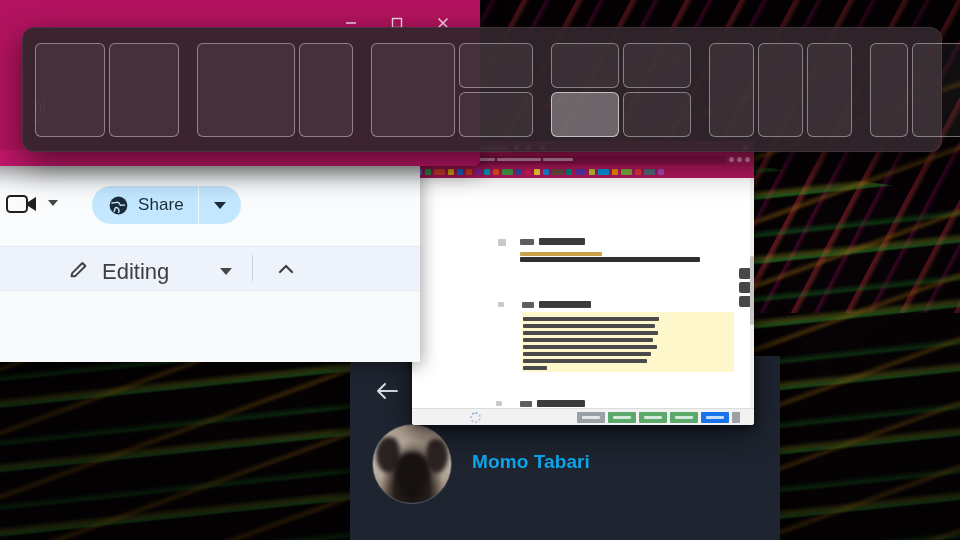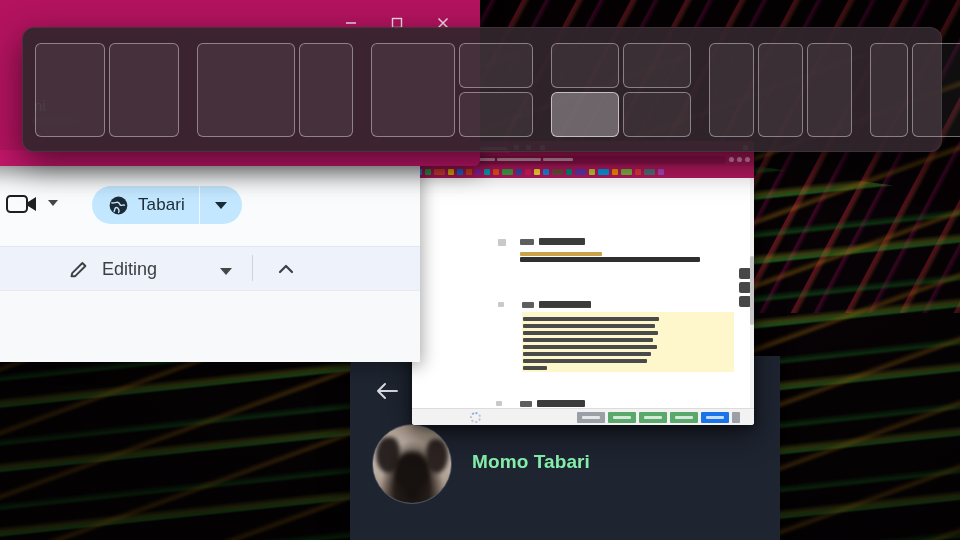--- a/index.html
+++ b/index.html
@@ -94,21 +94,21 @@
       radial-gradient(ellipse at 22% 40%, #d8cfc6 0%, #a59486 40%, rgba(165,148,134,0) 62%),
       radial-gradient(ellipse at 80% 44%, #cfc5ba 0%, #9c8c7e 42%, rgba(156,140,126,0) 64%),
       linear-gradient(165deg, #bdb2a5 0%, #8e8175 45%, #4e453d 100%);
     filter: blur(1.2px);
   }
   .pa-ear-l { position:absolute; left:4%; top:16%; width:30%; height:46%; border-radius:50% 40% 44% 52%; background:#2a2220; filter: blur(2px); }
   .pa-ear-r { position:absolute; right:4%; top:18%; width:28%; height:44%; border-radius:40% 50% 52% 44%; background:#2d2422; filter: blur(2px); }
   .pa-face { position:absolute; left:28%; top:34%; width:44%; height:50%; border-radius:48% 48% 52% 52%; background:#17120f; filter: blur(2.4px); }
   .profile-name {
     position: absolute; left: 122px; top: 95px;
-    font-size: 19px; font-weight: 600; color: #86efac; letter-spacing: .1px;
+    font-size: 19px; font-weight: 600; color: #0ea5e9; letter-spacing: .1px;
   }
 
   
   .browser-win {
     position: absolute; left: 412px; top: 141px; width: 342px; height: 284px;
     background: #ffffff; border-radius: 3px; overflow: hidden;
     box-shadow: 0 10px 28px rgba(0,0,0,.55), 0 2px 8px rgba(0,0,0,.4);
   }
   .bw-titlebar { position: relative; height: 12px; background: #a31356; }
   .bw-tab {
@@ -193,21 +193,21 @@
   }
   .share-main { display: flex; align-items: center; gap: 9px; padding: 0 14px 0 16px; }
   .share-label { font-size: 17px; color: #1b2b37; letter-spacing: .1px; }
   .share-div { width: 1px; background: rgba(255,255,255,.75); }
   .share-caret { display: flex; align-items: center; padding: 0 15px; }
   .docs-modebar {
     position: relative; height: 44px; background: #eef3fb;
     border-top: 1px solid #e2e8f2;
   }
   .edit-pencil { position: absolute; left: 188px; top: 12px; }
-  .edit-label { position: absolute; left: 222px; top: 12px; font-size: 18px; color: #3c4043; }
+  .edit-label { position: absolute; left: 222px; top: 12px; font-size: 22px; color: #3c4043; }
   .edit-caret { position: absolute; left: 340px; top: 21px; }
   .mode-div { position: absolute; left: 372px; top: 8px; width: 1px; height: 26px; background: #c9d2e0; }
   .mode-up { position: absolute; left: 396px; top: 14px; }
   .docs-body { height: 72px; background: #f8f9fa; border-top: 1px solid #e8eaed; }
 
   
   .edge-win {
     position: absolute; left: -40px; top: -34px; width: 520px; height: 200px;
     background: #b3135f; border-radius: 6px;
     box-shadow: 0 6px 22px rgba(0,0,0,.45);
@@ -420,21 +420,21 @@
         <span class="caret-dn sm"></span>
       </div>
       <div class="share-btn">
         <div class="share-main">
           <span class="ic">
             <svg width="21" height="21" viewBox="0 0 22 22">
               <circle cx="11" cy="11" r="9.3" fill="#1b2b37"></circle>
               <path d="M4 8.2c2.6.6 4.4-1 6.6-.4 2 .5 1.2 2.6 2.8 3 1.4.4 2.5-.8 3.9-.2M6.4 17.2c1.1-1.6.3-3.3 1.8-4 1.6-.7 2.6 1 3.2 2.4.4 1 .2 1.9-.3 2.7" fill="none" stroke="#c2e7ff" stroke-width="1.5" stroke-linecap="round"></path>
             </svg>
           </span>
-          <span class="share-label">Tabari</span>
+          <span class="share-label">Share</span>
         </div>
         <div class="share-div"></div>
         <div class="share-caret">
           <span class="caret-dn" style="border-top-color:#1b2b37"></span>
         </div>
       </div>
     </div>
     <div class="docs-modebar">
       <span class="ic edit-pencil">
         <svg width="22" height="22" viewBox="0 0 22 22">

